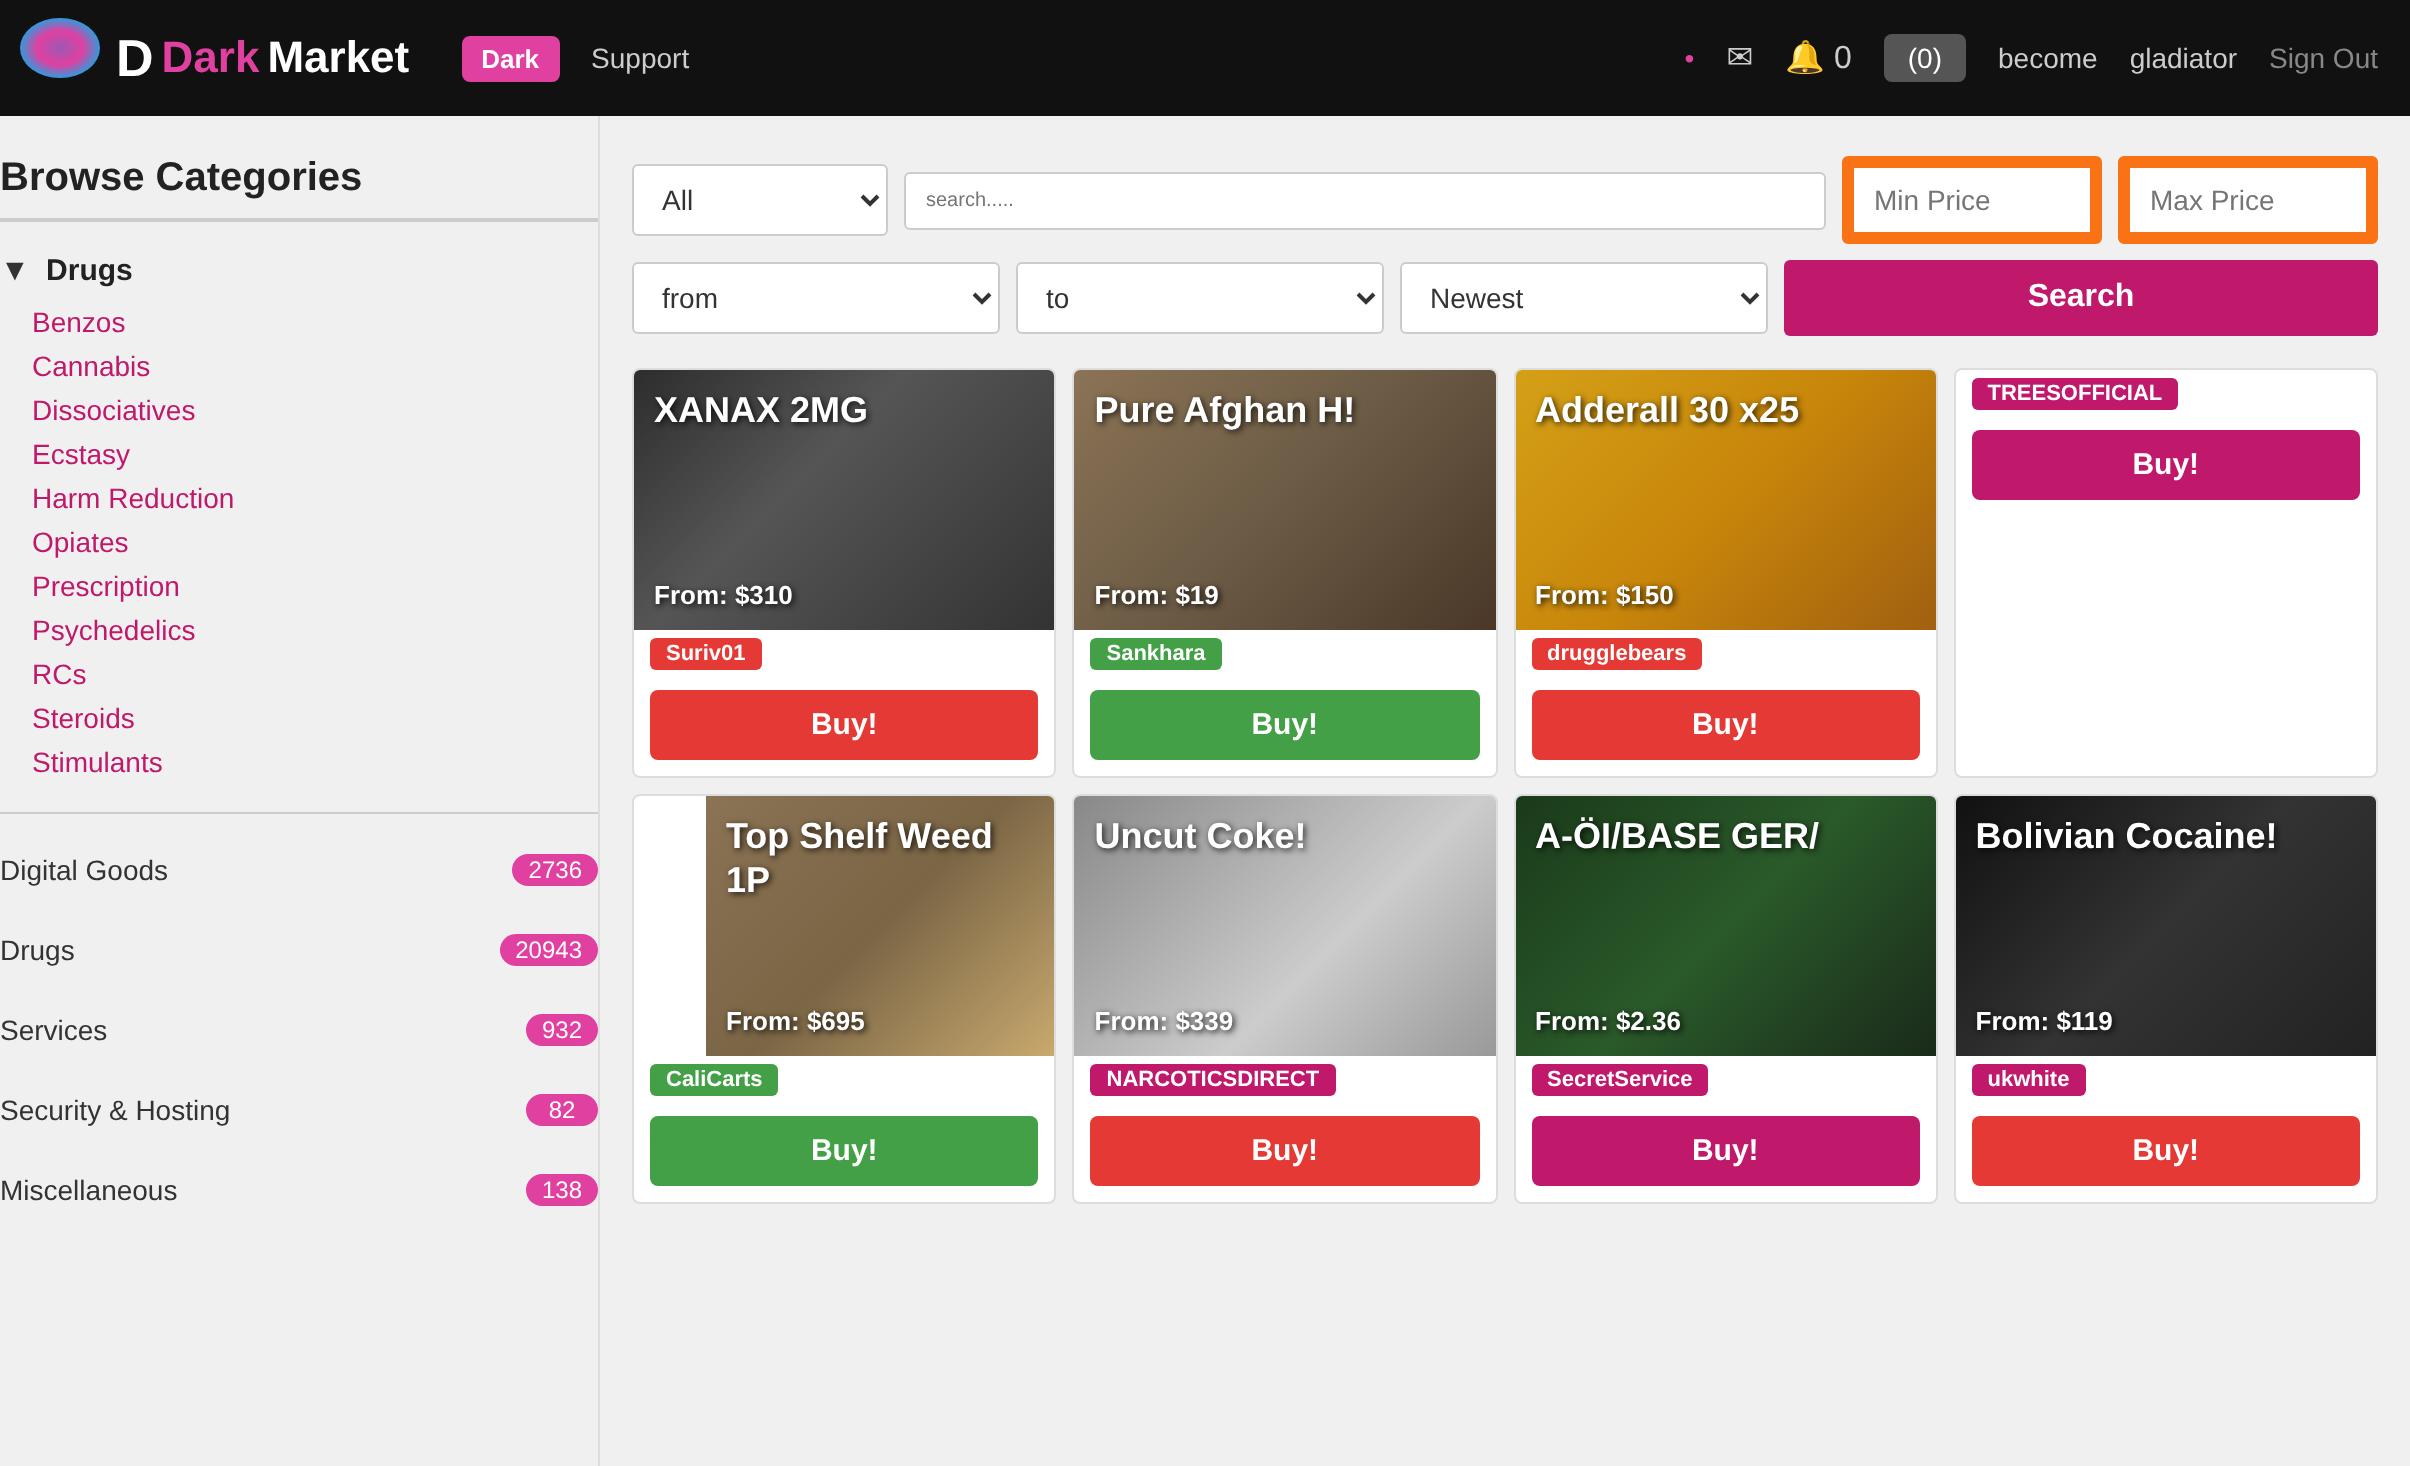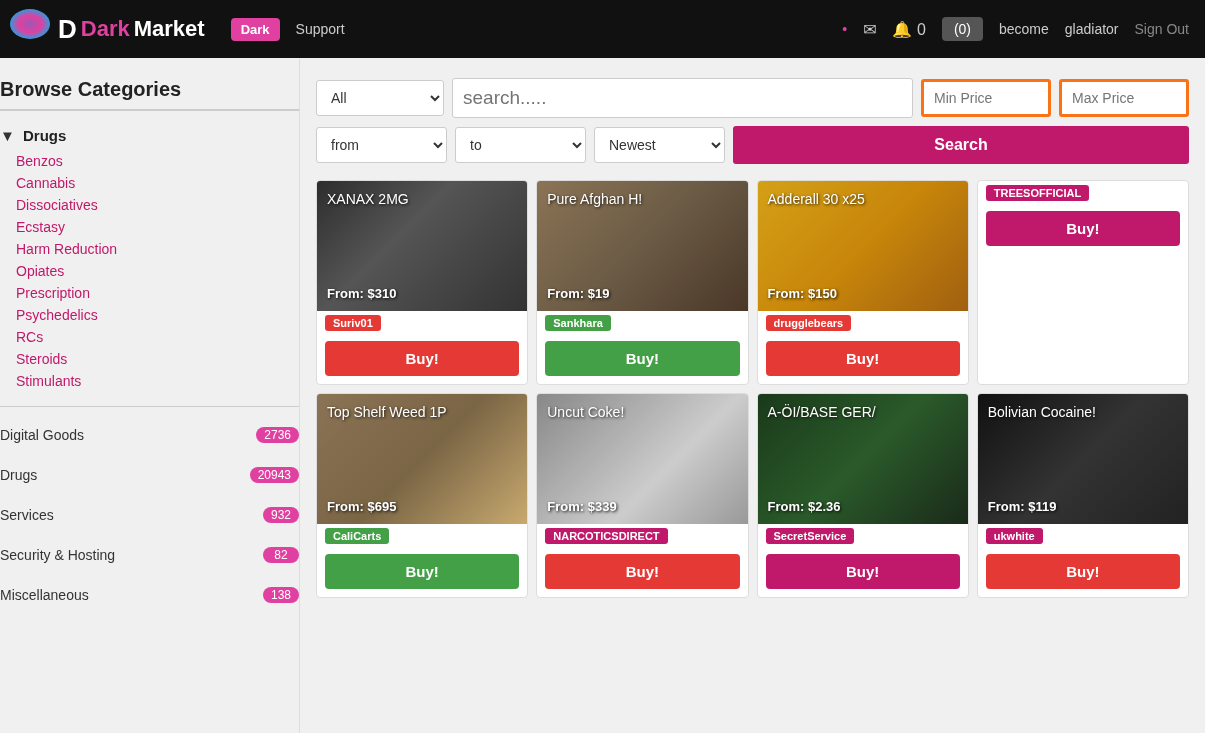--- a/index.html
+++ b/index.html
@@ -151,46 +151,46 @@
       width: 128px;
       cursor: pointer;
       appearance: auto;
     }
     .search-input {
       flex: 1;
       border: 1px solid #ccc;
       background: #fff;
       padding: 8px 10px;
       border-radius: 3px;
-      font-size: 19px;
+      font-size: 10px;
       color: #0f172a;
     }
     .price-input {
-      border: 3px solid #f97316;
+      border: 6px solid #f97316;
       background: #fff;
       padding: 8px 10px;
       border-radius: 3px;
       font-size: 14px;
       color: #aaa;
       width: 130px;
     }
     .search-row2 {
       display: flex;
       gap: 8px;
       align-items: center;
       margin-bottom: 16px;
     }
     .search-select2 {
       border: 1px solid #ccc;
       background: #fff;
       padding: 8px 10px;
       border-radius: 3px;
       font-size: 14px;
       color: #333;
-      width: 131px;
+      width: 184px;
       cursor: pointer;
       appearance: auto;
     }
     .search-btn {
       background: #c0186a;
       color: #fff;
       border: none;
       padding: 10px 0;
       border-radius: 3px;
       font-size: 16px;
@@ -221,22 +221,22 @@
     .product-overlay {
       position: absolute;
       top: 0; left: 0; right: 0; bottom: 0;
       padding: 10px;
       display: flex;
       flex-direction: column;
       justify-content: flex-start;
     }
     .product-title {
       color: #fff;
-      font-size: 14px;
-      font-weight: normal;
+      font-size: 18px;
+      font-weight: bold;
       text-shadow: 1px 1px 3px rgba(0,0,0,0.8);
       line-height: 1.2;
     }
     .product-price {
       color: #fff;
       font-size: 13px;
       margin-top: auto;
       text-shadow: 1px 1px 3px rgba(0,0,0,0.9);
       font-weight: bold;
     }
@@ -268,21 +268,21 @@
     }
     .btn-red { background: #e53935; }
     .btn-green { background: #43a047; }
     .btn-pink { background: #c0186a; }
 
     
     .bg-xanax { background: linear-gradient(135deg, #2d2d2d 0%, #555 40%, #333 100%); }
     .bg-afghan { background: linear-gradient(135deg, #8B7355 0%, #6B5B45 50%, #4a3728 100%); }
     .bg-adderall { background: linear-gradient(135deg, #d4a017 0%, #c8860a 50%, #a06010 100%); }
     .bg-chuckles { background: linear-gradient(135deg, #6a0dad 0%, #9b59b6 50%, #cc44aa 100%); }
-    .bg-weed { background: linear-gradient(135deg, #8B7355 0%, #7a6545 50%, #c8a96e 100%); }
+    .bg-weed { background: linear-gradient(135deg, #8B7355 0%, #7a6545 50%, #c8a96e 100%); margin-left: 36px; }
     .bg-coke { background: linear-gradient(135deg, #888 0%, #aaa 30%, #ccc 60%, #999 100%); }
     .bg-base { background: linear-gradient(135deg, #1a3a1a 0%, #2a5a2a 50%, #1a2a1a 100%); }
     .bg-bolivian { background: linear-gradient(135deg, #111 0%, #333 50%, #222 100%); }
   </style>
 </head>
 <body>
 
 <nav class="topnav">
   <div class="logo">
     <div class="logo-splash"></div>

